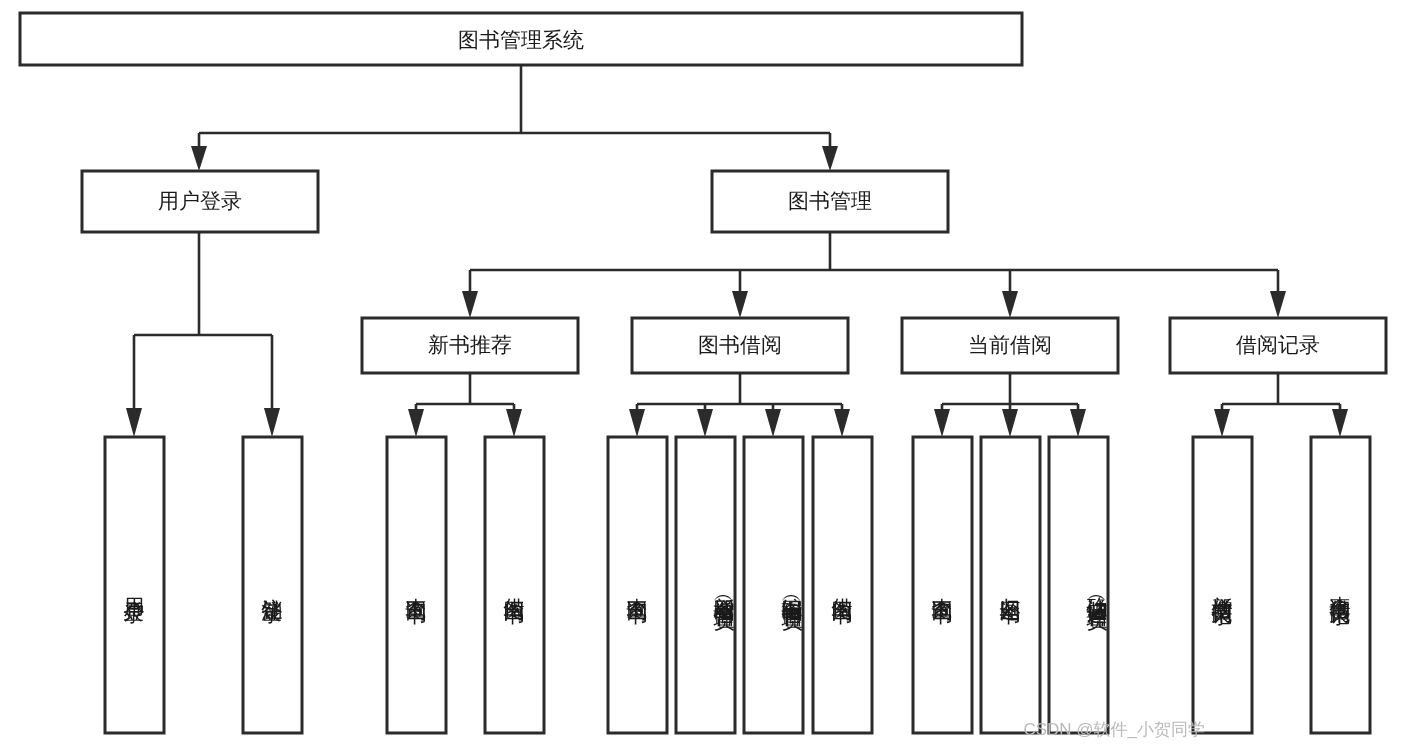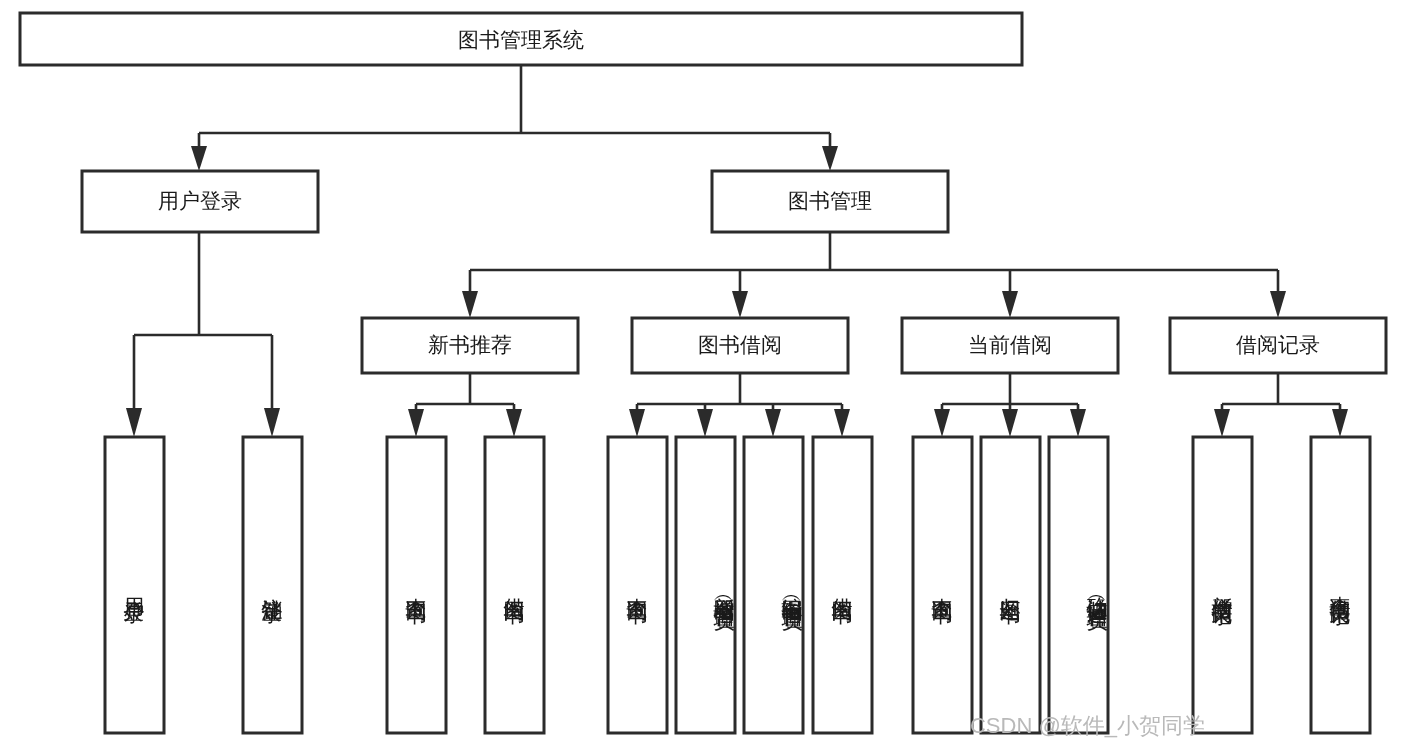--- a/index.html
+++ b/index.html
@@ -66,21 +66,21 @@
     align-items: center;
     justify-content: center;
     white-space: nowrap;
     pointer-events: none;
   }
   .watermark {
     position: absolute;
     right: 10px;
     bottom: 6px;
     font-family: "Liberation Sans", "DejaVu Sans", sans-serif;
-    font-size: 22px;
+    font-size: 17px;
     color: #b9b9b9;
     white-space: nowrap;
   }
 </style>
 </head>
 <body>
 
 <div id="diagram-root">
 
   <svg class="flow" viewBox="0 0 1405 747">

